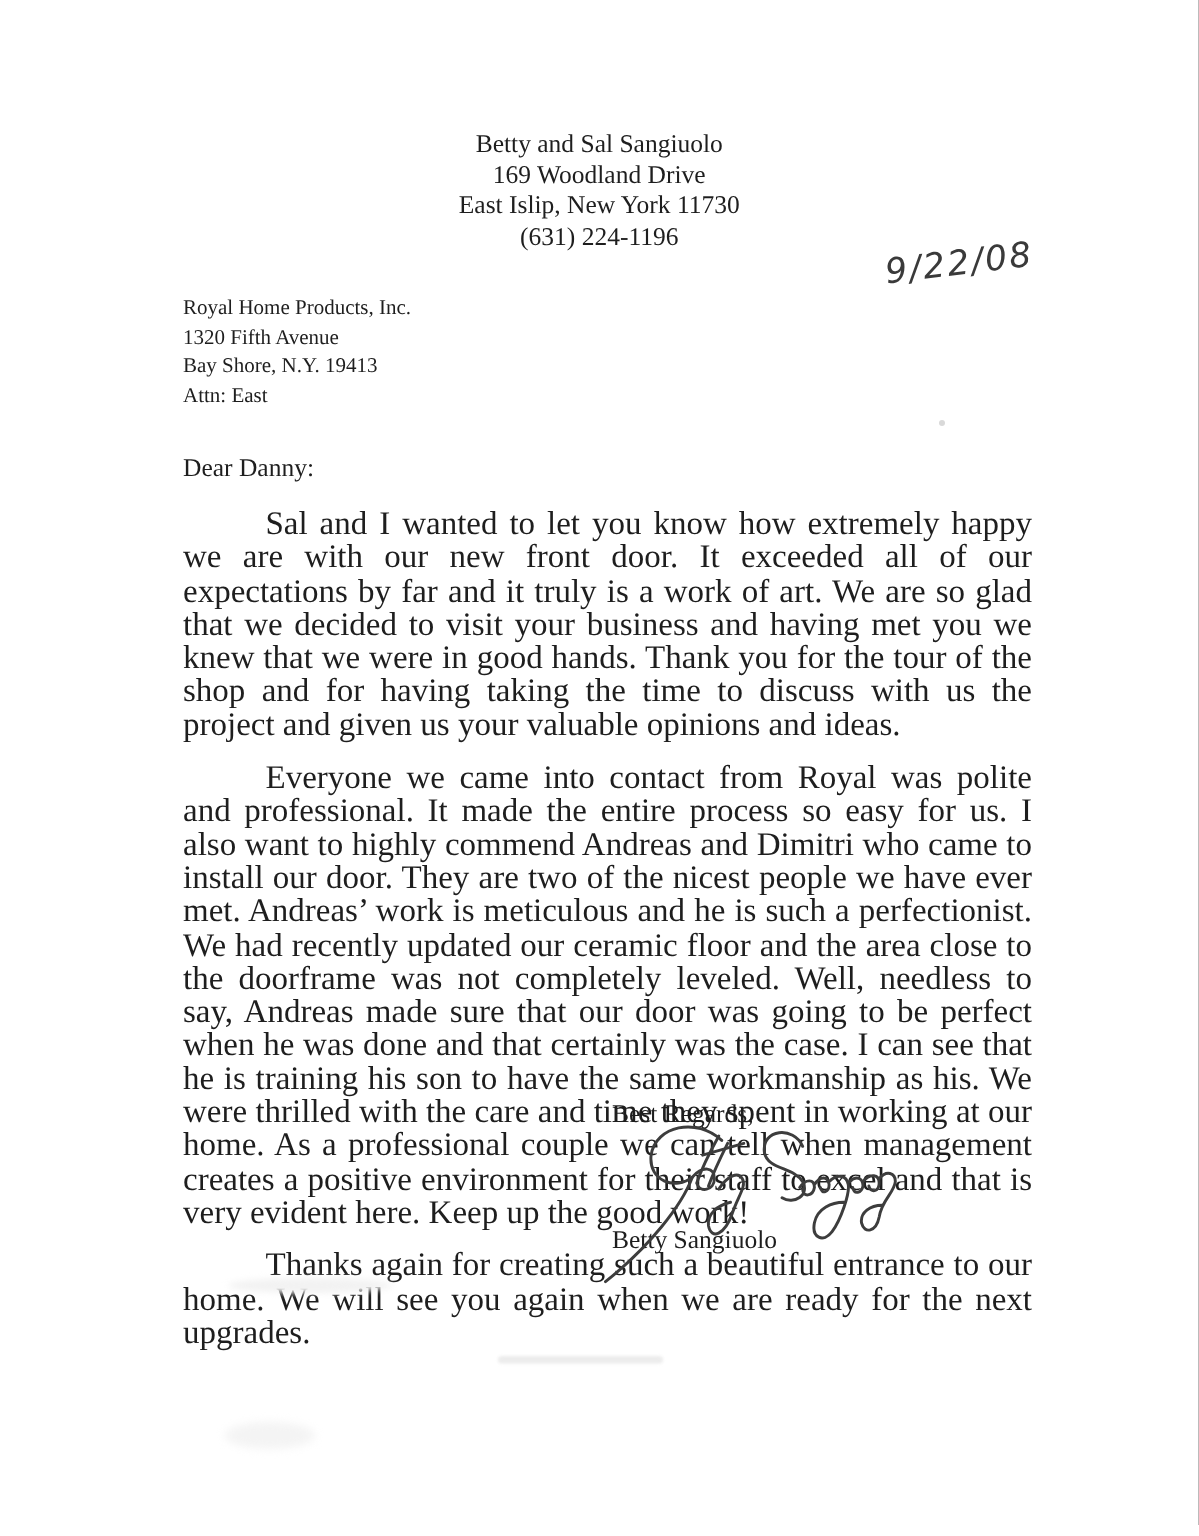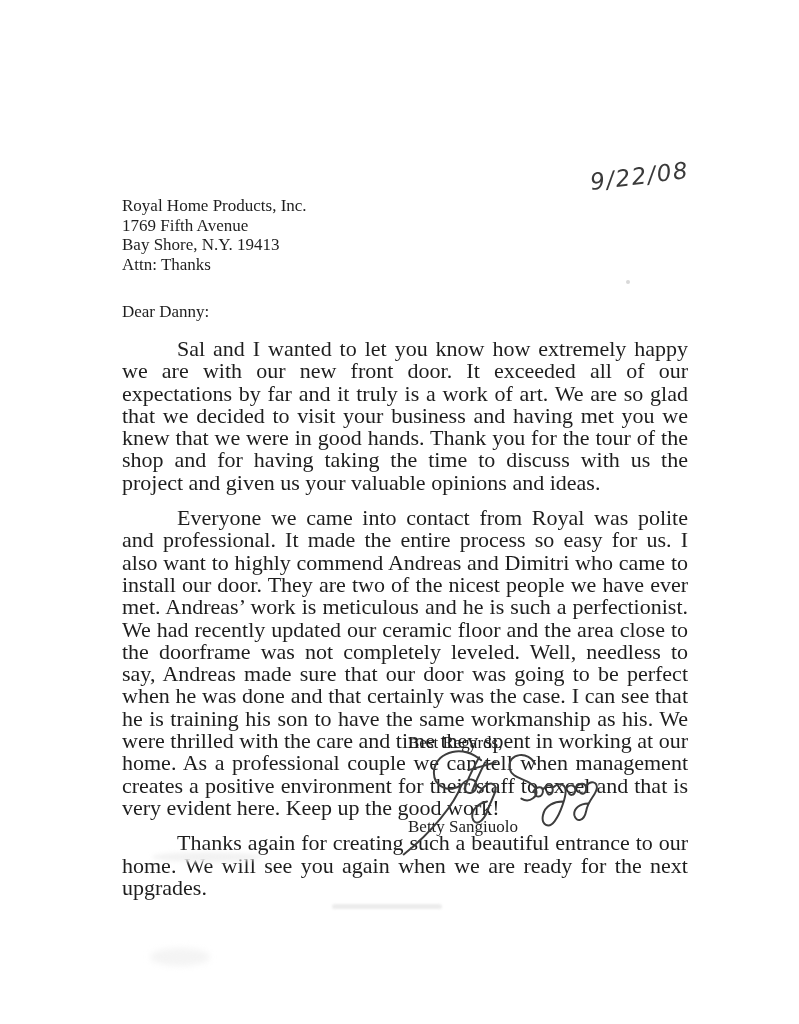--- a/index.html
+++ b/index.html
@@ -31,21 +31,21 @@
     font-size: 23px;
     letter-spacing: 1.5px;
     color: #3a3a3a;
     transform: rotate(-7deg);
     white-space: nowrap;
   }
   .recipient {
     position: absolute;
     top: 196px;
     left: 122px;
-    font-size: 17px;
+    font-size: 14px;
     line-height: 19.5px;
   }
   .salutation {
     position: absolute;
     top: 302px;
     left: 122px;
     font-size: 17px;
   }
   .letter-body {
     position: absolute;
@@ -97,28 +97,34 @@
   .artifact-smudge-3 {
     top: 948px; left: 150px; width: 60px; height: 18px;
     background: #f4f4f4; border-radius: 50%; filter: blur(3px);
   }
 </style>
 </head>
 <body>
 
 <div class="page">
 
+  <div class="letterhead">
+    <div>Betty and Sal Sangiuolo</div>
+    <div>169 Woodland Drive</div>
+    <div>East Islip, New York 11730</div>
+    <div>(631) 224-1196</div>
+  </div>
 
   <div class="handwritten-date">9/22/08</div>
 
   <div class="recipient">
     <div>Royal Home Products, Inc.</div>
-    <div>1769 Fifth Avenue</div>
+    <div>1320 Fifth Avenue</div>
     <div>Bay Shore, N.Y. 19413</div>
-    <div>Attn: Thanks</div>
+    <div>Attn: East</div>
   </div>
 
   <div class="salutation">Dear Danny:</div>
 
   <div class="letter-body">
     <p>Sal and I wanted to let you know how extremely happy we are with our new front door. It exceeded all of our expectations by far and it truly is a work of art. We are so glad that we decided to visit your business and having met you we knew that we were in good hands. Thank you for the tour of the shop and for having taking the time to discuss with us the project and given us your valuable opinions and ideas.</p>
     <p>Everyone we came into contact from Royal was polite and professional. It made the entire process so easy for us. I also want to highly commend Andreas and Dimitri who came to install our door. They are two of the nicest people we have ever met. Andreas’ work is meticulous and he is such a perfectionist. We had recently updated our ceramic floor and the area close to the doorframe was not completely leveled. Well, needless to say, Andreas made sure that our door was going to be perfect when he was done and that certainly was the case. I can see that he is training his son to have the same workmanship as his. We were thrilled with the care and time they spent in working at our home. As a professional couple we can tell when management creates a positive environment for their staff to excel and that is very evident here. Keep up the good work!</p>
     <p>Thanks again for creating such a beautiful entrance to our home. We will see you again when we are ready for the next upgrades.</p>
   </div>
 

